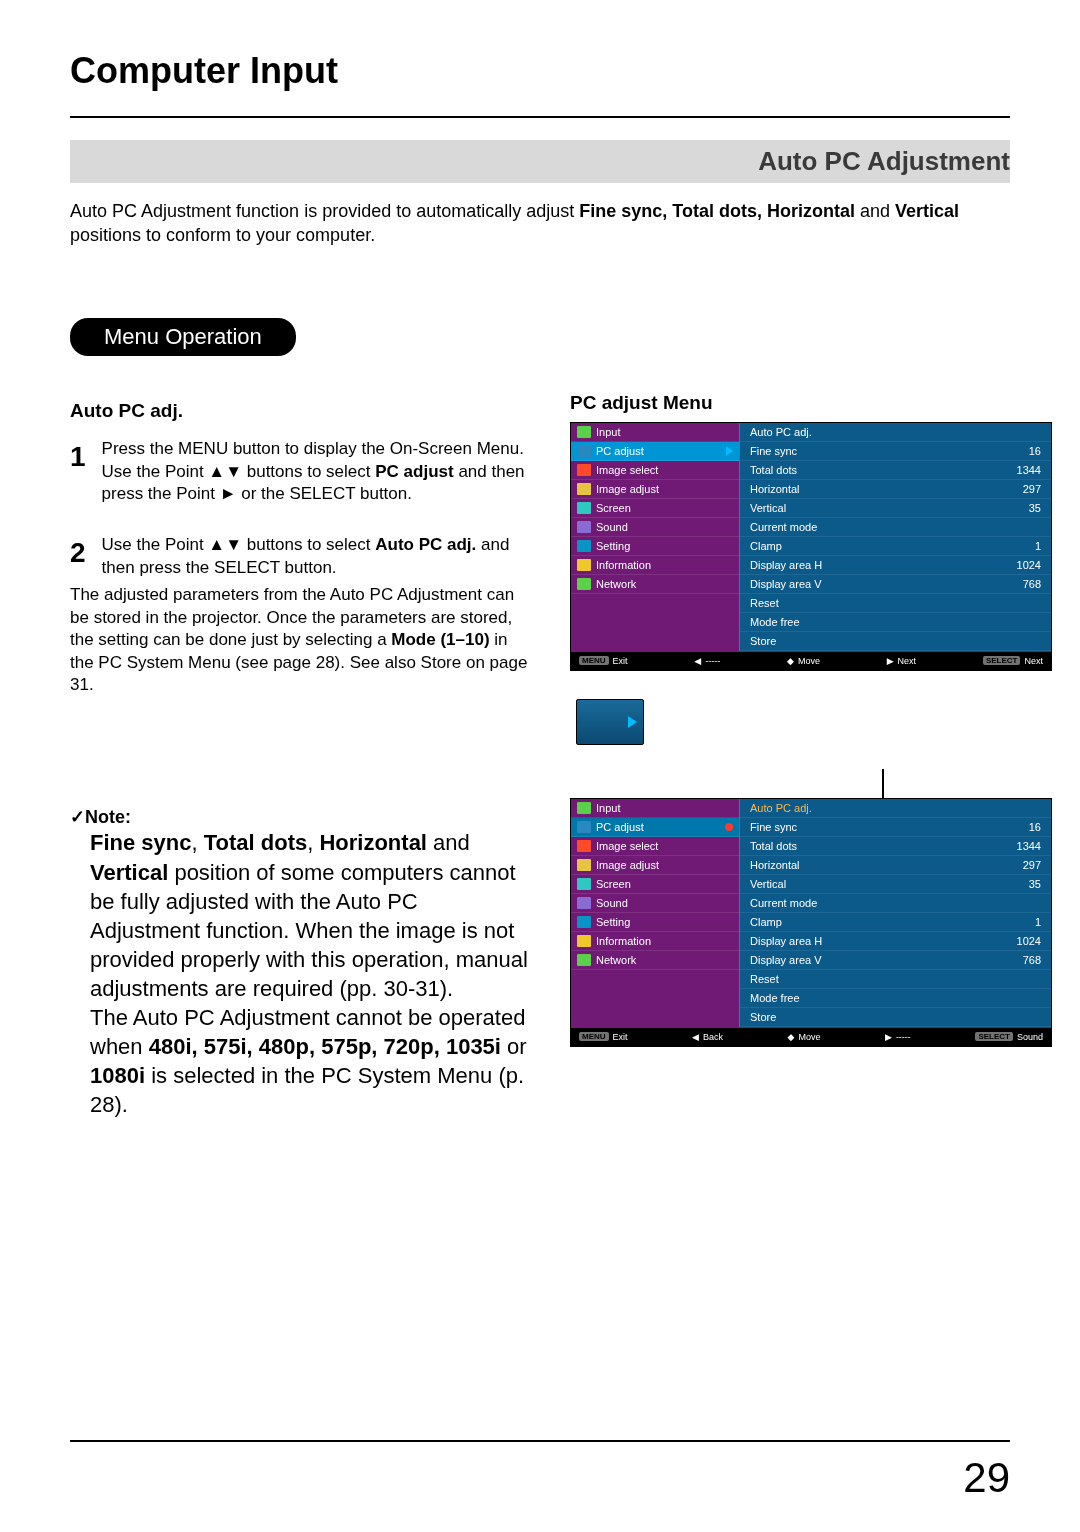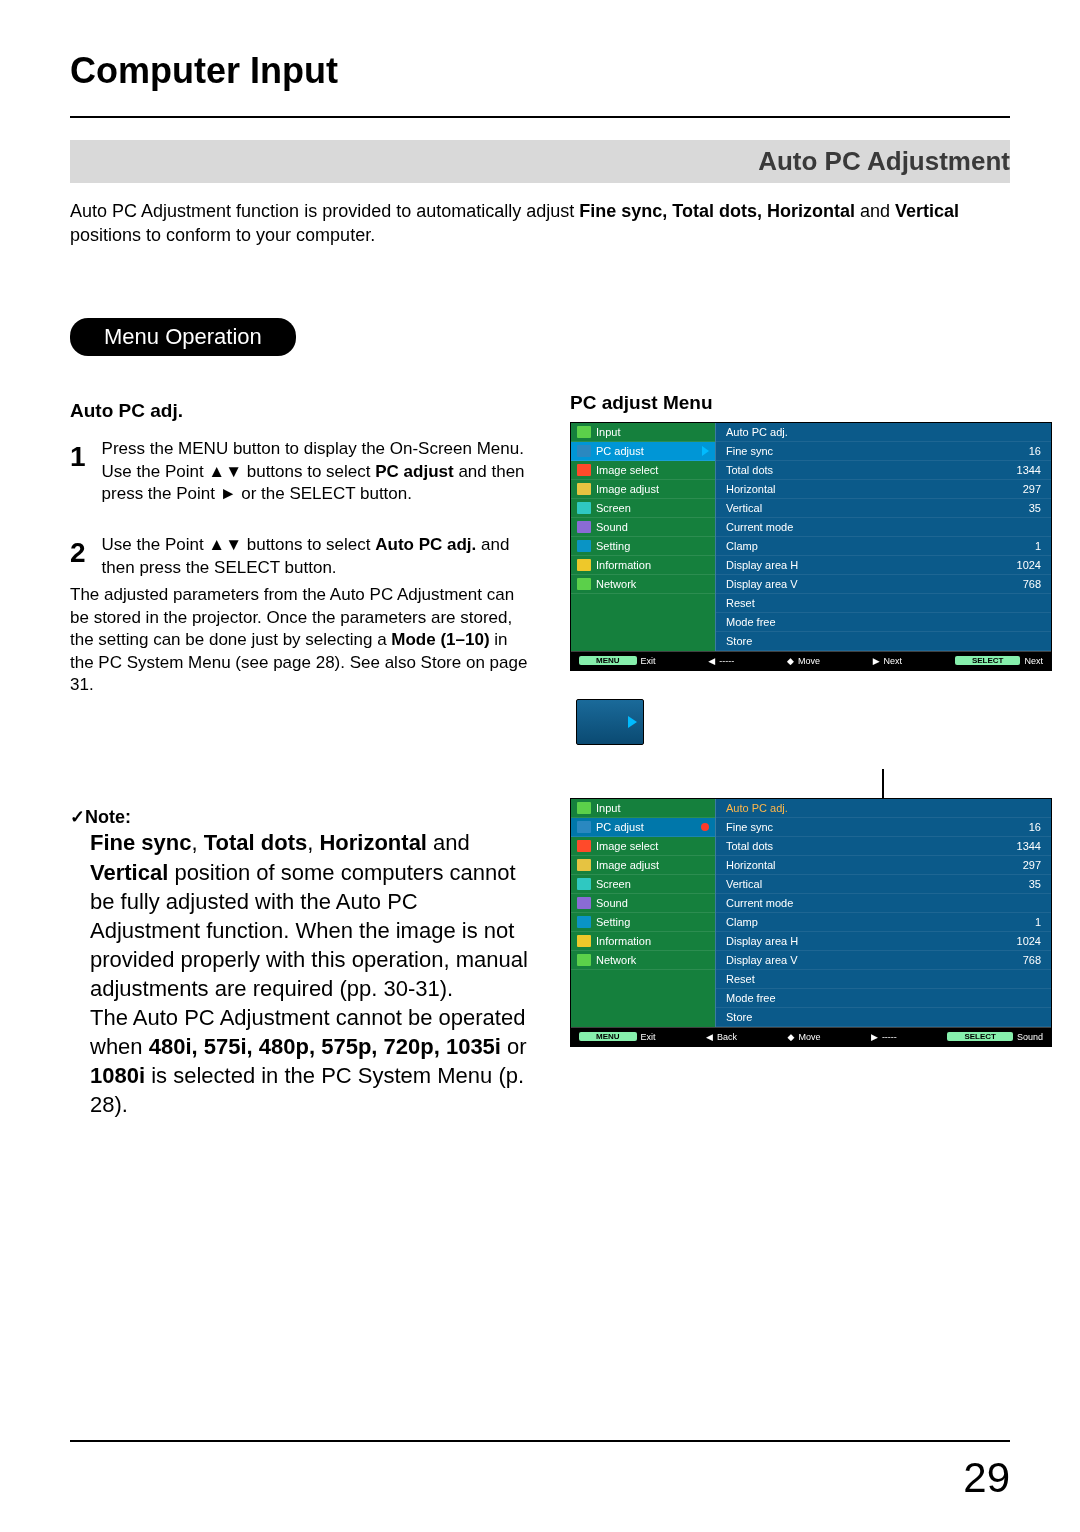--- a/index.html
+++ b/index.html
@@ -18,39 +18,39 @@
   .step{display:flex;gap:16px;margin-top:16px;font-size:17px;line-height:1.35}
   .step-num{font-size:28px;font-weight:bold;width:22px}
   .subsub{font-weight:bold;font-size:17px;margin-top:34px}
   .para{font-size:17px;line-height:1.32;margin-top:4px}
   .note-head{font-weight:bold;font-size:18px;margin-top:110px}
   .note-body{margin-left:20px;font-size:22px;line-height:1.32}
   .note-body b{font-weight:bold}
   .right-head{font-weight:bold;font-size:19px;margin-top:22px;margin-bottom:8px}
   .menu-shot{border:1px solid #000;background:#054a7a;color:#fff;font-size:11px;width:480px}
   .menu-shot .row{display:flex}
-  .menu-shot .side{width:144px;background:#15803d}
+  .menu-shot .side{width:168px;background:#701a75}
   .menu-shot .side .mi{display:flex;align-items:center;gap:5px;padding:3px 6px;border-bottom:1px solid rgba(255,255,255,0.1)}
   .menu-shot .side .mi .ic{width:14px;height:12px;background:#0a94c5;border-radius:1px}
   .menu-shot .side .mi.sel{background:#0077aa}
   .menu-shot .side .mi.sel .ic{background:#ff5a2a}
   .menu-shot .side .mi.selblue{background:#0096d6}
   .menu-shot .side .mi.selblue .arrow{width:0;height:0;border-top:5px solid transparent;border-bottom:5px solid transparent;border-left:7px solid #0bf;}
   .menu-shot .side .mi.red .ic{background:#ff4a2a}
   .menu-shot .side .mi.grn .ic{background:#5bd04a}
   .menu-shot .side .mi.yel .ic{background:#e6c341}
   .menu-shot .side .mi.prp .ic{background:#8a6bd4}
   .menu-shot .side .mi.cyn .ic{background:#2fc8c1}
   .menu-shot .side .mi.ylw2 .ic{background:#eec82a}
   .menu-shot .body{flex:1;background:#0b5a8a;border-left:1px solid rgba(255,255,255,.2)}
   .menu-shot .body .bi{display:flex;justify-content:space-between;padding:3px 10px;border-bottom:1px solid rgba(255,255,255,0.08)}
   .menu-shot .body .bi.hl{color:#ffb74a}
   .menu-shot .ftr{display:flex;justify-content:space-between;align-items:center;background:#000;padding:4px 8px;font-size:9px;border-top:1px solid rgba(255,255,255,.25)}
   .menu-shot .ftr span{display:flex;gap:4px;align-items:center}
-  .menu-shot .ftr .btn{background:#86efac;color:#000;padding:0 17px;border-radius:2px;font-weight:bold;font-size:8px}
+  .menu-shot .ftr .btn{background:#737373;color:#000;padding:0 3px;border-radius:2px;font-weight:bold;font-size:8px}
   .cursor-block{margin-top:28px}
   .cursor-img{width:60px;height:44px;background:linear-gradient(#1a6a9a,#0a4a72);border:1px solid #000;border-radius:2px;display:flex;align-items:center;justify-content:flex-end;padding-right:6px;margin-bottom:24px;margin-left:6px}
   .cursor-img .tri{width:0;height:0;border-top:6px solid transparent;border-bottom:6px solid transparent;border-left:9px solid #0bf}
   .right-txt{font-size:18px;line-height:1.34;margin-bottom:10px}
   .right-txt b{font-weight:bold}
   .pointer-line{height:30px;border-left:2px solid #000;margin-left:312px;margin-bottom:-1px}
   .page-num{position:absolute;bottom:30px;right:70px;font-size:42px}
   .bottomline{position:absolute;bottom:90px;left:70px;right:70px;border-top:2px solid #000}
   .right-shot2{margin-top:0}
 </style>

